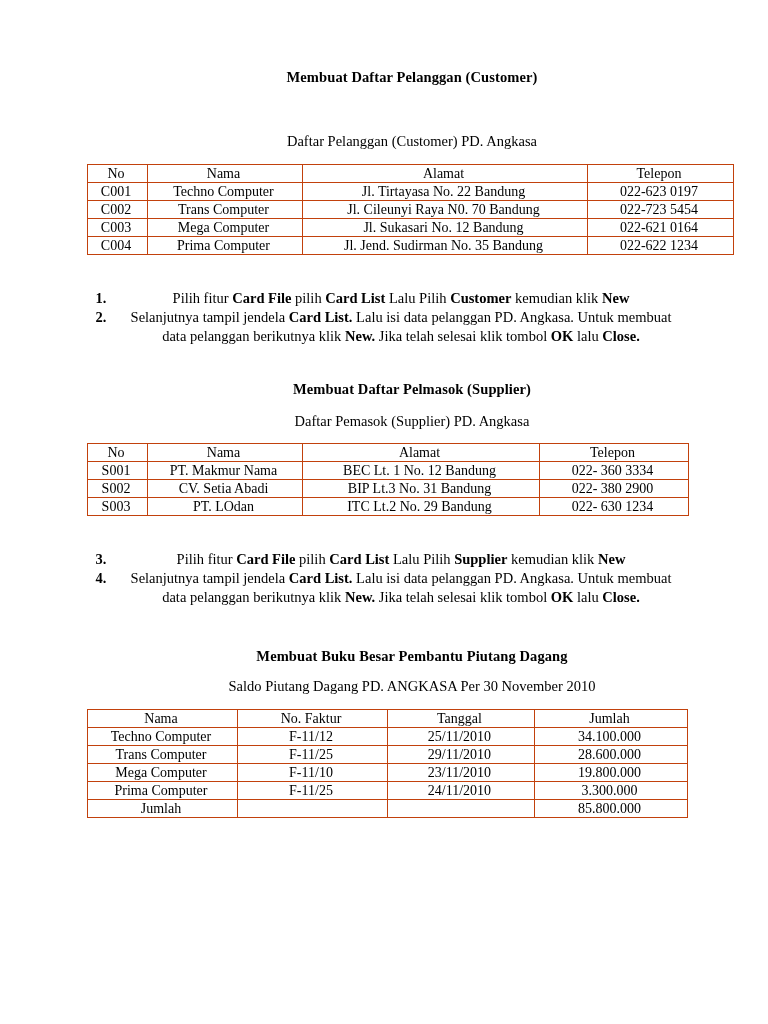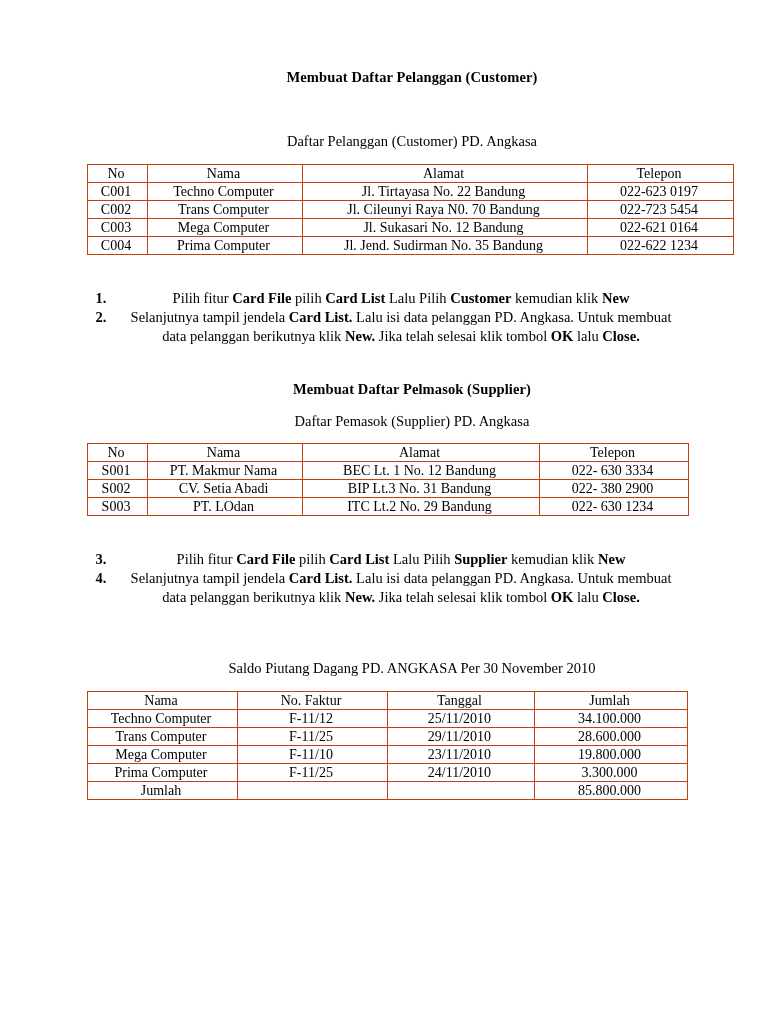--- a/index.html
+++ b/index.html
@@ -223,21 +223,21 @@
           <tr>
             <td>No</td>
             <td>Nama</td>
             <td>Alamat</td>
             <td>Telepon</td>
           </tr>
           <tr>
             <td>S001</td>
             <td>PT. Makmur Nama</td>
             <td>BEC Lt. 1 No. 12 Bandung</td>
-            <td>022- 630 3334</td>
+            <td>022- 360 3334</td>
           </tr>
           <tr>
             <td>S002</td>
             <td>CV. Setia Abadi</td>
             <td>BIP Lt.3 No. 31 Bandung</td>
             <td>022- 380 2900</td>
           </tr>
           <tr>
             <td>S003</td>
             <td>PT. LOdan</td>
@@ -258,20 +258,21 @@
           <span class="step-text"><span>Pilih fitur </span><span class="b">Card File</span><span> pilih </span><span class="b">Card List</span><span> Lalu Pilih </span><span class="b">Supplier</span><span> kemudian klik </span><span class="b">New</span></span>
         </li>
         <li>
           <span class="num">4.</span>
           <span class="step-text"><span>Selanjutnya tampil jendela </span><span class="b">Card List.</span><span> Lalu isi data pelanggan PD. Angkasa. Untuk membuat data pelanggan berikutnya klik </span><span class="b">New.</span><span> Jika telah selesai klik tombol </span><span class="b">OK</span><span> lalu </span><span class="b">Close.</span></span>
         </li>
       </ol>
 
     <div class="sp-after-list2"></div>
 
+    <h2 class="section-heading">Membuat Buku Besar Pembantu Piutang Dagang</h2>
 
     <div class="sp-after-h3"></div>
 
     <p class="subtitle">Saldo Piutang Dagang PD. ANGKASA Per 30 November 2010</p>
 
     <div class="sp-after-sub3"></div>
 
     <table class="doc-table t-ledger">
       <colgroup>
         <col class="l-nama">

